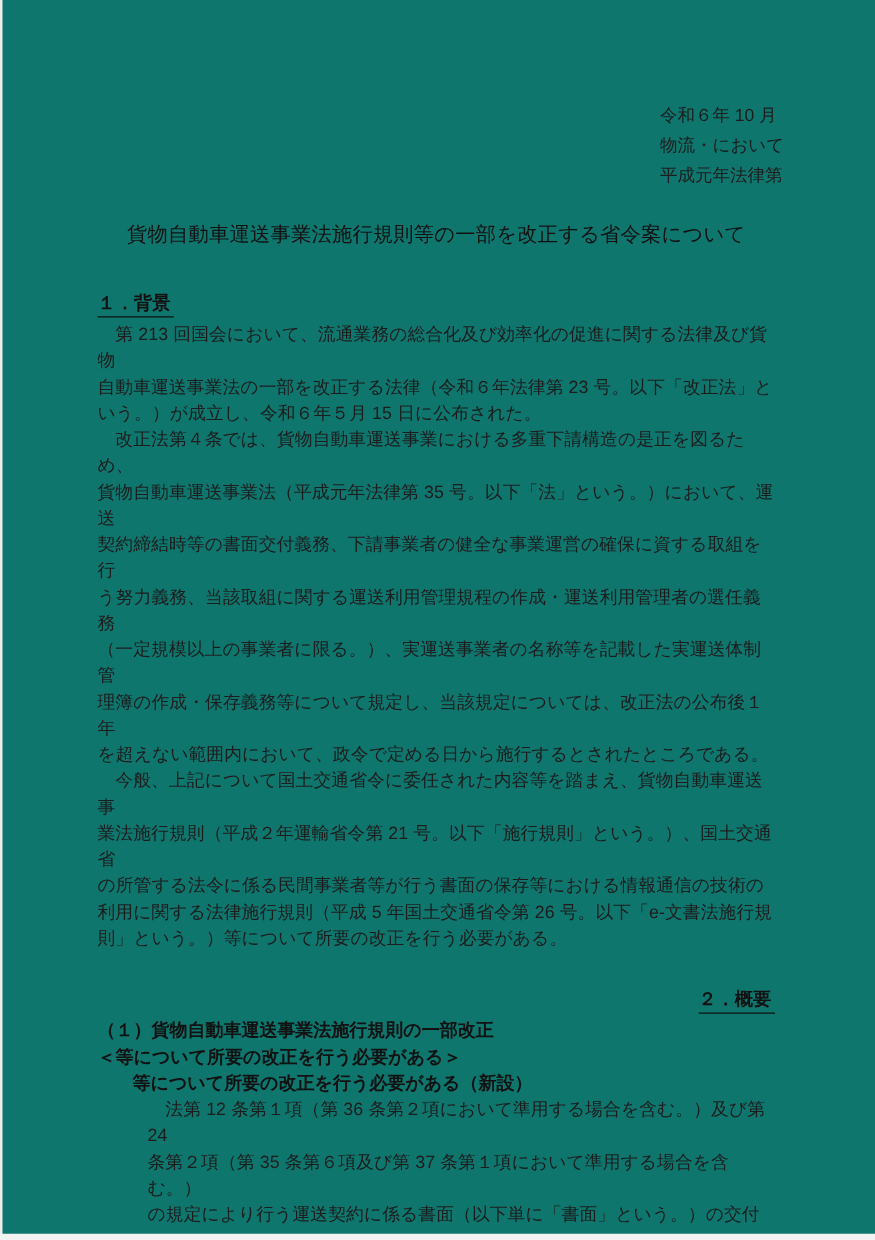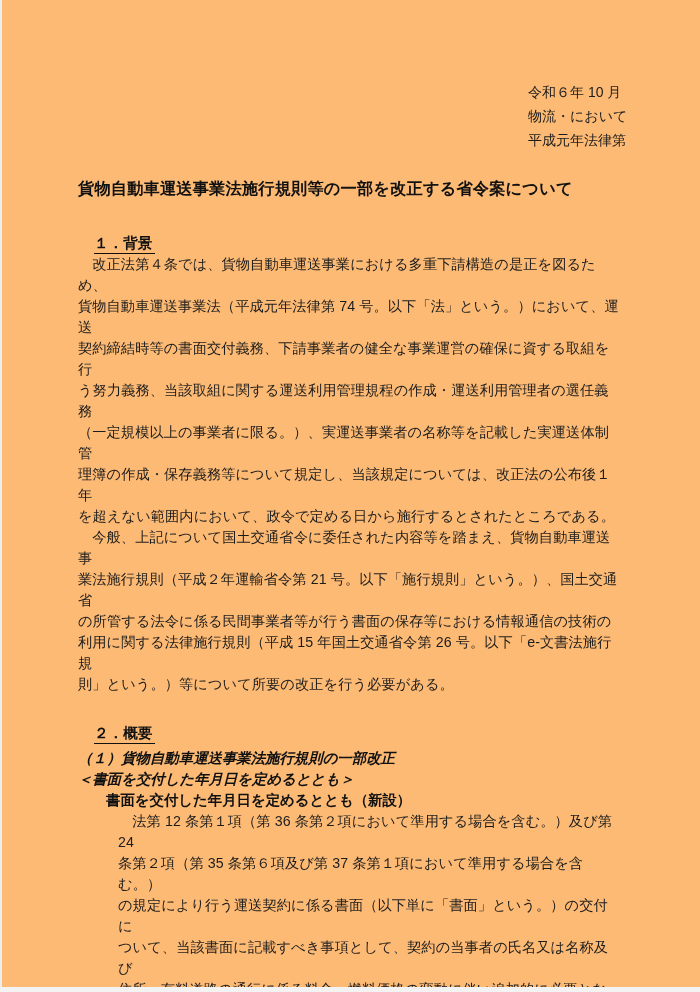--- a/index.html
+++ b/index.html
@@ -6,21 +6,21 @@
     margin: 0;
     padding: 0;
     background: #ffffff;
   }
   .page {
     position: relative;
     width: 700px;
     height: 992px;
     box-sizing: border-box;
     padding: 0 80px 0 78px;
-    background: #fdba74;
+    background: #0f766e;
     overflow: hidden;
     font-family: "Liberation Sans", "DejaVu Sans", sans-serif;
     color: #1c1c1c;
   }
   .edge-left {
     position: absolute;
     left: 0; top: 0;
     width: 2px; height: 100%;
     background: #ededed;
   }
@@ -33,57 +33,55 @@
   .header-block {
     margin-top: 80px;
     margin-left: 450px;
     font-size: 14px;
     line-height: 24px;
     white-space: nowrap;
     text-align: left;
   }
   .doc-title {
     margin: 26px 0 0 0;
-    text-align: left;
+    text-align: center;
     font-size: 16.2px;
-    font-weight: bold;
+    font-weight: normal;
     line-height: 20px;
     color: #111111;
     letter-spacing: 0.2px;
   }
   .sec-heading {
     margin-top: 37px;
     font-size: 14.6px;
     line-height: 17px;
     font-weight: bold;
     color: #111111;
   }
   .sec-heading .u {
     display: inline-block;
     border-bottom: 1.6px solid #111111;
     padding: 0 3px 1px 0;
-    margin-left: 16px;
   }
   .para {
     margin: 4px 0 0 0;
     font-size: 14.2px;
     line-height: 21px;
     white-space: pre-line;
     letter-spacing: 0.1px;
   }
   .para.cont { margin-top: 0; }
   .sec2-block { margin-top: 30px; }
   .subhead {
     margin: 0;
     font-size: 14.4px;
     line-height: 21px;
     font-weight: bold;
     color: #111111;
     white-space: nowrap;
-    font-style: italic;
   }
   .item-heading {
     margin: 0 0 0 28px;
     font-size: 14.4px;
     line-height: 21px;
     font-weight: bold;
     color: #111111;
     white-space: nowrap;
   }
   .item-body {
@@ -102,40 +100,43 @@
     <div>物流・において</div>
     <div>平成元年法律第</div>
   </div>
 
   <h1 class="doc-title">貨物自動車運送事業法施行規則等の一部を改正する省令案について</h1>
 
   <div class="sec-heading">
     <span class="u">１．背景</span>
   </div>
 
+  <p class="para">　第 213 回国会において、流通業務の総合化及び効率化の促進に関する法律及び貨物
+自動車運送事業法の一部を改正する法律（令和６年法律第 23 号。以下「改正法」と
+いう。）が成立し、令和６年５月 15 日に公布された。</p>
   <p class="para cont">　改正法第４条では、貨物自動車運送事業における多重下請構造の是正を図るため、
-貨物自動車運送事業法（平成元年法律第 74 号。以下「法」という。）において、運送
+貨物自動車運送事業法（平成元年法律第 35 号。以下「法」という。）において、運送
 契約締結時等の書面交付義務、下請事業者の健全な事業運営の確保に資する取組を行
 う努力義務、当該取組に関する運送利用管理規程の作成・運送利用管理者の選任義務
 （一定規模以上の事業者に限る。）、実運送事業者の名称等を記載した実運送体制管
 理簿の作成・保存義務等について規定し、当該規定については、改正法の公布後１年
 を超えない範囲内において、政令で定める日から施行するとされたところである。</p>
   <p class="para cont">　今般、上記について国土交通省令に委任された内容等を踏まえ、貨物自動車運送事
 業法施行規則（平成２年運輸省令第 21 号。以下「施行規則」という。）、国土交通省
 の所管する法令に係る民間事業者等が行う書面の保存等における情報通信の技術の
-利用に関する法律施行規則（平成 15 年国土交通省令第 26 号。以下「e-文書法施行規
+利用に関する法律施行規則（平成 5 年国土交通省令第 26 号。以下「e-文書法施行規
 則」という。）等について所要の改正を行う必要がある。</p>
 
   <div class="sec2-block">
-    <div class="sec-heading" style="margin-top:0;">
+    <div class="sec-heading" style="margin-top:0;text-align:right;">
       <span class="u">２．概要</span>
     </div>
     <p class="subhead" style="margin-top:4px;">（１）貨物自動車運送事業法施行規則の一部改正</p>
-    <p class="subhead">＜書面を交付した年月日を定めるととも＞</p>
-    <p class="item-heading">書面を交付した年月日を定めるととも（新設）</p>
+    <p class="subhead">＜等について所要の改正を行う必要がある＞</p>
+    <p class="item-heading">等について所要の改正を行う必要がある（新設）</p>
     <div class="item-body">
       <p class="para">　法第 12 条第１項（第 36 条第２項において準用する場合を含む。）及び第 24
 条第２項（第 35 条第６項及び第 37 条第１項において準用する場合を含む。）
 の規定により行う運送契約に係る書面（以下単に「書面」という。）の交付に
 ついて、当該書面に記載すべき事項として、契約の当事者の氏名又は名称及び
 住所、有料道路の通行に係る料金・燃料価格の変動に伴い追加的に必要となる
 燃料費に係る料金（いわゆる燃料サーチャージ）その他の特別に生ずる費用に
 係る料金、運賃及び料金の支払の方法、書面を交付した年月日を定めるととも
 に、当該交付義務の例外事由として、災害その他緊急やむを得ない場合を定め
 る。</p>

